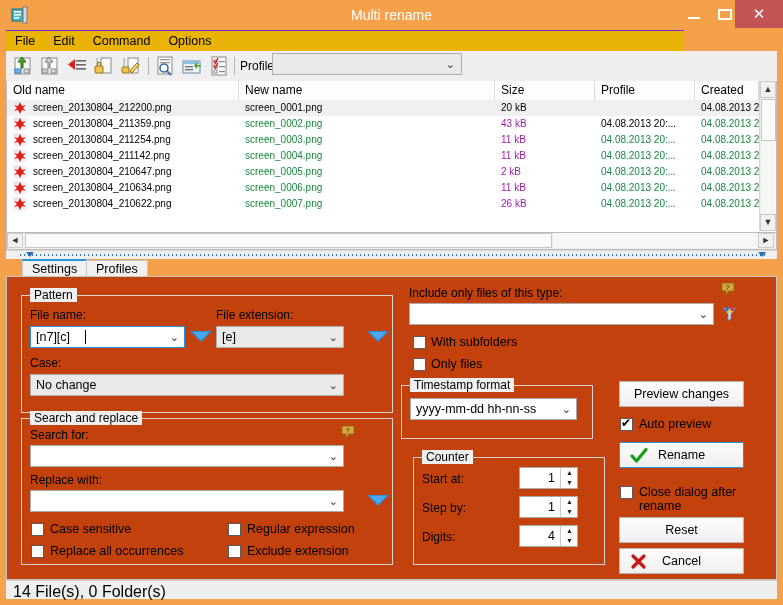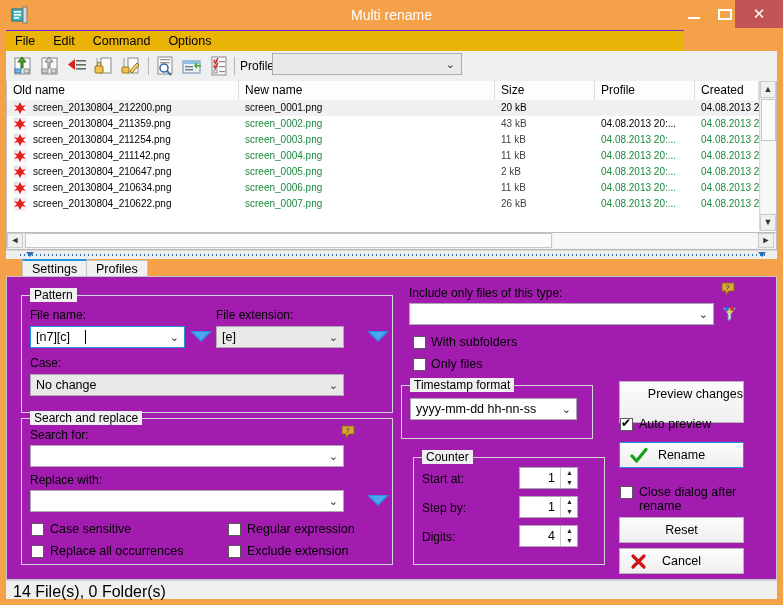--- a/index.html
+++ b/index.html
@@ -101,21 +101,21 @@
   }
   .frow { position: relative; height: 16px; width: 752px; }
   .frow.sel { background: #f0f0f0; }
   .cell {
     position: absolute; top: 0; height: 16px; line-height: 16px;
     font-size: 10px; overflow: hidden; white-space: nowrap;
   }
   .c-old  { left: 26px; width: 205px; color: #000; }
   .c-new  { left: 238px; width: 250px; color: #188a3c; }
   .c-new.sel-row { color: #000; }
-  .c-size { left: 494px; width: 95px; color: #404040; }
+  .c-size { left: 494px; width: 95px; color: #a21caf; }
   .c-size.sel-row { color: #000; }
   .c-mod  { left: 594px; width: 93px; color: #188a3c; margin-top: 16px; }
   .c-mod.sel-row { color: #000; }
   .c-cre  { left: 694px; width: 60px; color: #188a3c; }
   .c-cre.sel-row { color: #000; }
   .png-icon {
     position: absolute; left: 6px; top: 1px; width: 14px; height: 14px;
   }
   
   #vscroll {
@@ -182,21 +182,21 @@
     cursor: default;
   }
   .tab.active {
     top: 0; height: 18px; line-height: 17px; background: #f0f0f0;
     border-top: 2px solid #2196e0;
     font-weight: normal;
   }
   
   #pane {
     position: absolute; left: 6px; top: 276px; width: 771px; height: 304px;
-    background: #a21caf; border: 1px solid #c6c6c6;
+    background: #c2410c; border: 1px solid #c6c6c6;
   }
   
   .gbox {
     position: absolute; border: 1px solid #d4d4d4;
   }
   .gtitle {
     position: absolute; top: -8px; left: 8px; padding: 0 4px;
     background: #f0f0f0; font-size: 12px;
   }
   .lbl { position: absolute; font-size: 12px; white-space: nowrap; }
@@ -619,21 +619,21 @@
       <div class="lbl" style="left:8px; top:72px;">Digits:</div>
       <div class="spin" style="left:105px; top:67px; width:59px;">
         <span class="sval">4</span>
         <span class="sbtns">
           <span class="sup">▲</span>
           <span class="sdn">▼</span>
         </span>
       </div>
     </div>
 
-    <div class="btn" style="left:612px; top:104px; width:125px; height:42px;text-align:right;">Preview changes</div>
+    <div class="btn" style="left:612px; top:104px; width:125px; height:26px;">Preview changes</div>
 
     <div class="cbox checked" style="left:613px; top:141px;"></div>
     <div class="cblabel" style="left:632px; top:140px;">Auto preview</div>
 
     <div class="btn default" style="left:612px; top:165px; width:125px; height:26px;">
       <span style="position:absolute;left:10px;top:4px">
         <svg width="18" height="18" viewBox="0 0 18 18">
           <path d="M2 9 L6.5 14 L16 2.5" stroke="#16a016" stroke-width="3.2" fill="none" stroke-linecap="round" stroke-linejoin="round"></path>
         </svg>
       </span>

